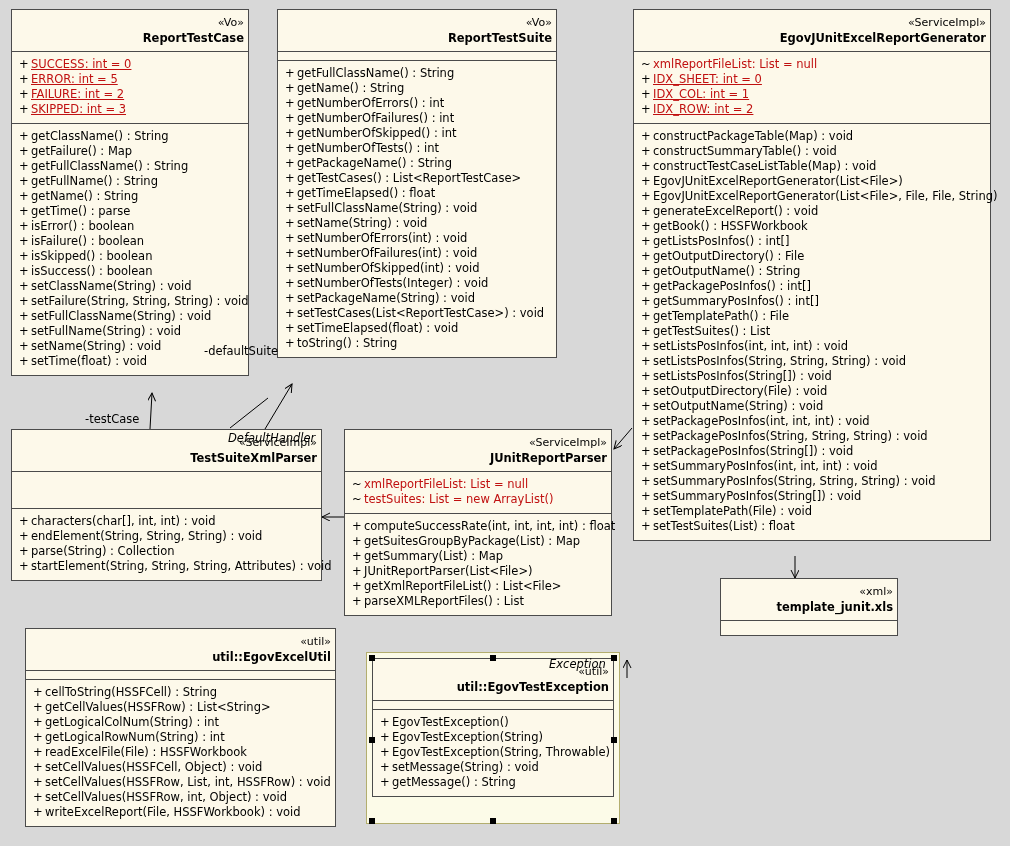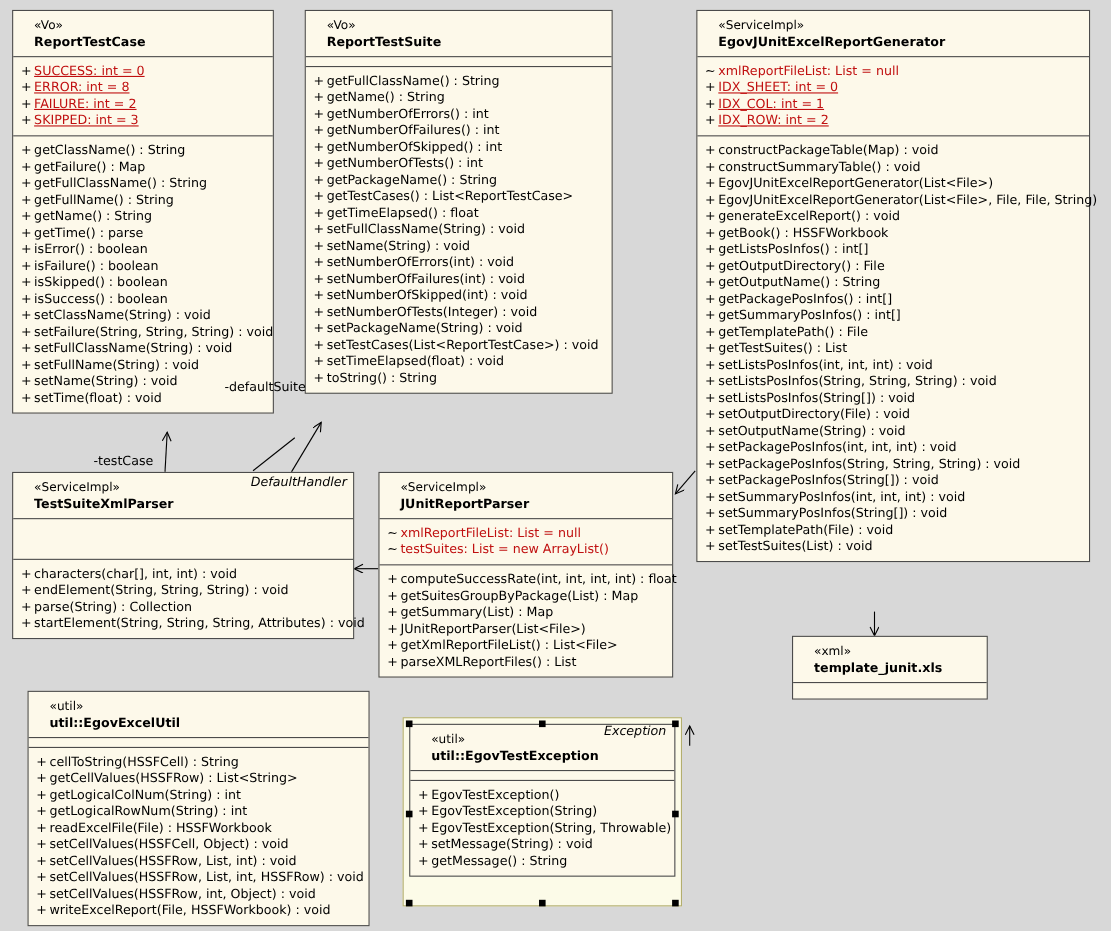--- a/index.html
+++ b/index.html
@@ -29,21 +29,21 @@
   }
   .uml-class {
     position: absolute;
     background: #fdf9ea;
     border: 1px solid #4b4b4b;
     box-sizing: border-box;
     font-size: 11.5px;
     color: #000;
   }
   .uml-header {
-    text-align: left;
+    text-align: right;
     padding: 6px 4px 6px 19px;
     line-height: 1.25;
   }
   .stereotype {
     display: block;
     font-size: 11px;
     font-style: normal;
   }
   .class-name {
     display: block;
@@ -136,21 +136,21 @@
   </svg>
 
   <div class="uml-class" style="left:11px; top:9px; width:238px;">
     <div class="uml-header">
       <span class="stereotype">«Vo»</span>
       <span class="class-name">ReportTestCase</span>
     </div>
     <div class="sep"></div>
     <div class="compartment">
       <div class="member attr"><span class="vis">+</span><span class="mtext">SUCCESS:  int = 0</span></div>
-      <div class="member attr"><span class="vis">+</span><span class="mtext">ERROR:  int = 8</span></div>
+      <div class="member attr"><span class="vis">+</span><span class="mtext">ERROR:  int = 5</span></div>
       <div class="member attr"><span class="vis">+</span><span class="mtext">FAILURE:  int = 2</span></div>
       <div class="member attr"><span class="vis">+</span><span class="mtext">SKIPPED:  int = 3</span></div>
     </div>
     <div class="sep"></div>
     <div class="compartment">
       <div class="member"><span class="vis">+</span><span class="mtext">getClassName() : String</span></div>
       <div class="member"><span class="vis">+</span><span class="mtext">getFailure() : Map</span></div>
       <div class="member"><span class="vis">+</span><span class="mtext">getFullClassName() : String</span></div>
       <div class="member"><span class="vis">+</span><span class="mtext">getFullName() : String</span></div>
       <div class="member"><span class="vis">+</span><span class="mtext">getName() : String</span></div>
@@ -208,43 +208,45 @@
     <div class="compartment">
       <div class="member attr nounderline"><span class="vis">~</span><span class="mtext">xmlReportFileList:  List = null</span></div>
       <div class="member attr"><span class="vis">+</span><span class="mtext">IDX_SHEET:  int = 0</span></div>
       <div class="member attr"><span class="vis">+</span><span class="mtext">IDX_COL:  int = 1</span></div>
       <div class="member attr"><span class="vis">+</span><span class="mtext">IDX_ROW:  int = 2</span></div>
     </div>
     <div class="sep"></div>
     <div class="compartment">
       <div class="member"><span class="vis">+</span><span class="mtext">constructPackageTable(Map) : void</span></div>
       <div class="member"><span class="vis">+</span><span class="mtext">constructSummaryTable() : void</span></div>
+      <div class="member"><span class="vis">+</span><span class="mtext">constructTestCaseListTable(Map) : void</span></div>
       <div class="member"><span class="vis">+</span><span class="mtext">EgovJUnitExcelReportGenerator(List&lt;File&gt;)</span></div>
       <div class="member"><span class="vis">+</span><span class="mtext">EgovJUnitExcelReportGenerator(List&lt;File&gt;, File, File, String)</span></div>
       <div class="member"><span class="vis">+</span><span class="mtext">generateExcelReport() : void</span></div>
       <div class="member"><span class="vis">+</span><span class="mtext">getBook() : HSSFWorkbook</span></div>
       <div class="member"><span class="vis">+</span><span class="mtext">getListsPosInfos() : int[]</span></div>
       <div class="member"><span class="vis">+</span><span class="mtext">getOutputDirectory() : File</span></div>
       <div class="member"><span class="vis">+</span><span class="mtext">getOutputName() : String</span></div>
       <div class="member"><span class="vis">+</span><span class="mtext">getPackagePosInfos() : int[]</span></div>
       <div class="member"><span class="vis">+</span><span class="mtext">getSummaryPosInfos() : int[]</span></div>
       <div class="member"><span class="vis">+</span><span class="mtext">getTemplatePath() : File</span></div>
       <div class="member"><span class="vis">+</span><span class="mtext">getTestSuites() : List</span></div>
       <div class="member"><span class="vis">+</span><span class="mtext">setListsPosInfos(int, int, int) : void</span></div>
       <div class="member"><span class="vis">+</span><span class="mtext">setListsPosInfos(String, String, String) : void</span></div>
       <div class="member"><span class="vis">+</span><span class="mtext">setListsPosInfos(String[]) : void</span></div>
       <div class="member"><span class="vis">+</span><span class="mtext">setOutputDirectory(File) : void</span></div>
       <div class="member"><span class="vis">+</span><span class="mtext">setOutputName(String) : void</span></div>
       <div class="member"><span class="vis">+</span><span class="mtext">setPackagePosInfos(int, int, int) : void</span></div>
       <div class="member"><span class="vis">+</span><span class="mtext">setPackagePosInfos(String, String, String) : void</span></div>
       <div class="member"><span class="vis">+</span><span class="mtext">setPackagePosInfos(String[]) : void</span></div>
       <div class="member"><span class="vis">+</span><span class="mtext">setSummaryPosInfos(int, int, int) : void</span></div>
+      <div class="member"><span class="vis">+</span><span class="mtext">setSummaryPosInfos(String, String, String) : void</span></div>
       <div class="member"><span class="vis">+</span><span class="mtext">setSummaryPosInfos(String[]) : void</span></div>
       <div class="member"><span class="vis">+</span><span class="mtext">setTemplatePath(File) : void</span></div>
-      <div class="member"><span class="vis">+</span><span class="mtext">setTestSuites(List) : void</span></div>
+      <div class="member"><span class="vis">+</span><span class="mtext">setTestSuites(List) : float</span></div>
     </div>
   </div>
 
   <div class="uml-class" style="left:11px; top:429px; width:311px;">
     <div class="uml-header">
       <span class="stereotype">«ServiceImpl»</span>
       <span class="class-name">TestSuiteXmlParser</span>
     </div>
     <div class="sep"></div>
     <div class="compartment" style="height:36px;padding:0"></div>
@@ -286,21 +288,20 @@
     <div class="sep"></div>
     <div class="compartment" style="height:8px;padding:0"></div>
     <div class="sep"></div>
     <div class="compartment">
       <div class="member static"><span class="vis">+</span><span class="mtext">cellToString(HSSFCell) : String</span></div>
       <div class="member static"><span class="vis">+</span><span class="mtext">getCellValues(HSSFRow) : List&lt;String&gt;</span></div>
       <div class="member static"><span class="vis">+</span><span class="mtext">getLogicalColNum(String) : int</span></div>
       <div class="member static"><span class="vis">+</span><span class="mtext">getLogicalRowNum(String) : int</span></div>
       <div class="member static"><span class="vis">+</span><span class="mtext">readExcelFile(File) : HSSFWorkbook</span></div>
       <div class="member static"><span class="vis">+</span><span class="mtext">setCellValues(HSSFCell, Object) : void</span></div>
-      <div class="member static"><span class="vis">+</span><span class="mtext">setCellValues(HSSFRow, List, int) : void</span></div>
       <div class="member static"><span class="vis">+</span><span class="mtext">setCellValues(HSSFRow, List, int, HSSFRow) : void</span></div>
       <div class="member static"><span class="vis">+</span><span class="mtext">setCellValues(HSSFRow, int, Object) : void</span></div>
       <div class="member static"><span class="vis">+</span><span class="mtext">writeExcelReport(File, HSSFWorkbook) : void</span></div>
     </div>
   </div>
 
   <div class="exception-frame" style="left:366px; top:652px; width:254px; height:172px; border-color:#b3ae6e; background:#fcfbe8;"></div>
 
   <div class="uml-class" style="left:372px; top:658px; width:242px;">
     <div class="uml-header">

